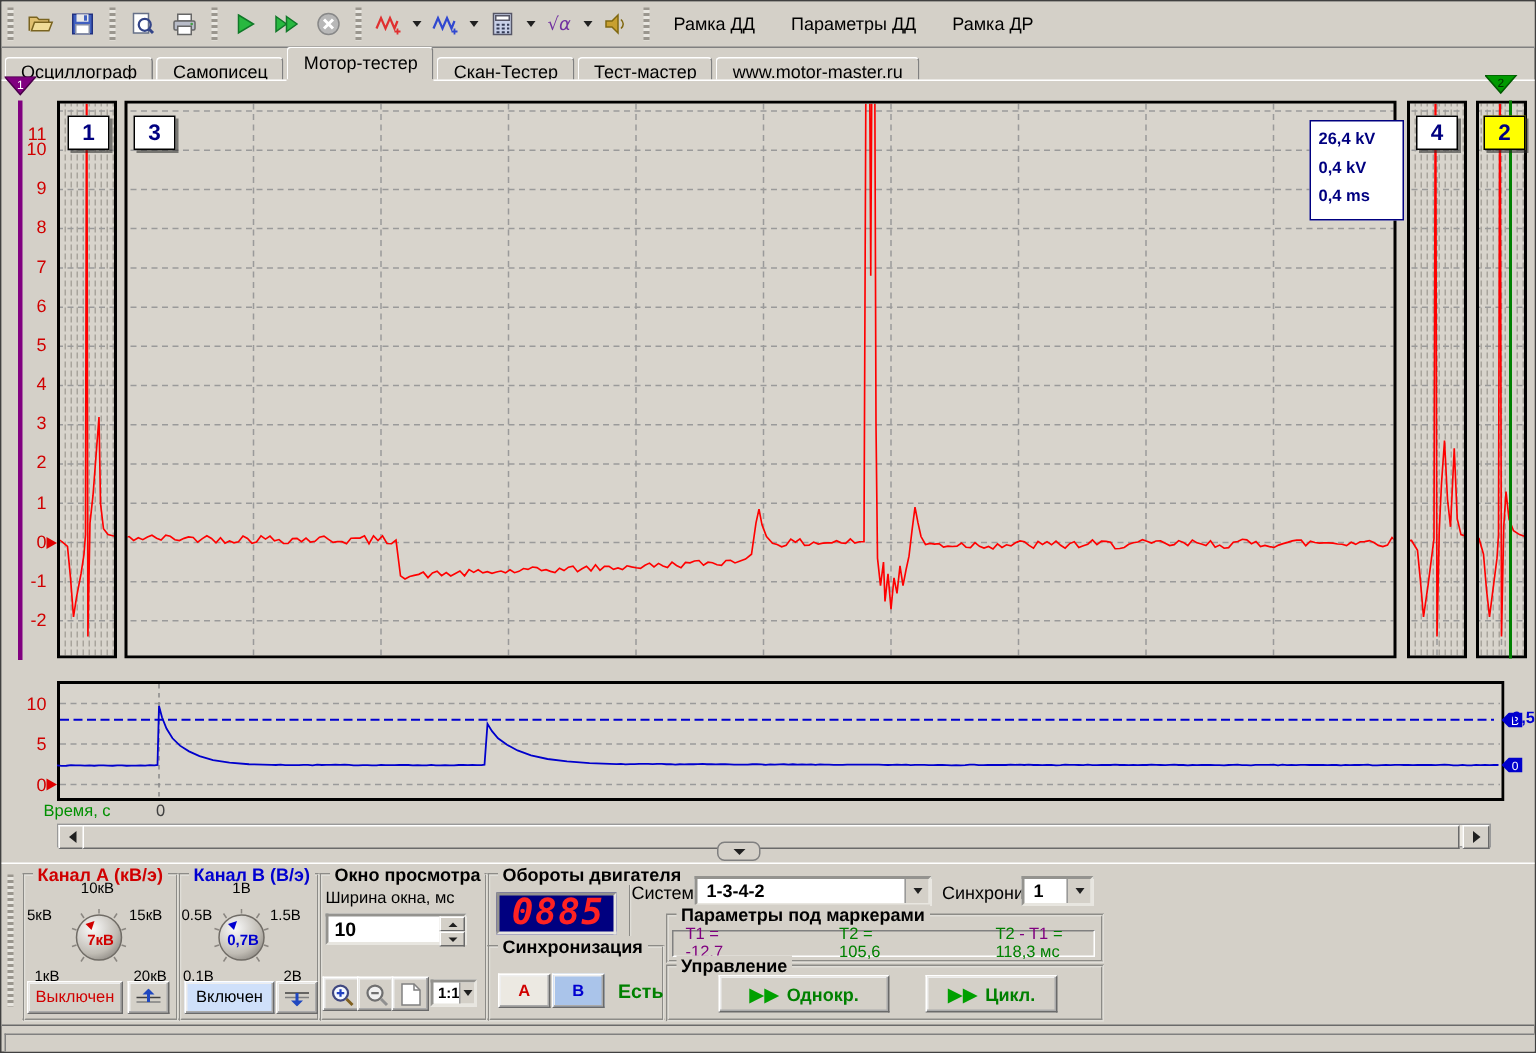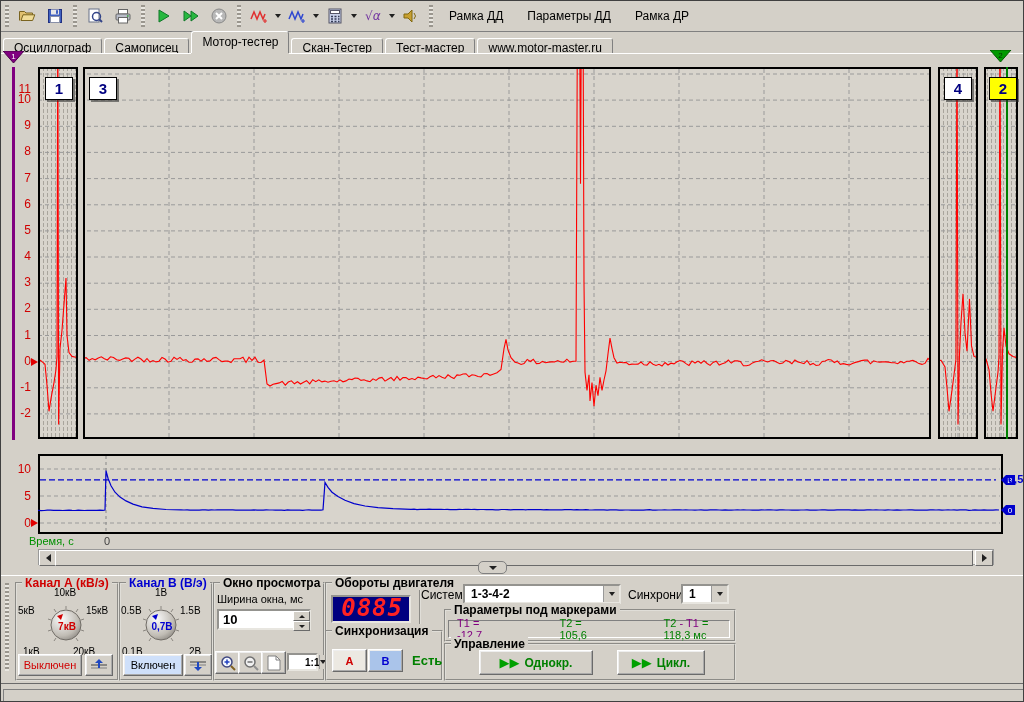--- a/index.html
+++ b/index.html
@@ -238,20 +238,25 @@
           <rect x="46" y="1" width="846" height="370" fill="none" stroke="#000" stroke-width="2"></rect>
           <rect x="901" y="1" width="38" height="370" fill="none" stroke="#000" stroke-width="2"></rect>
           <rect x="947" y="1" width="32" height="370" fill="none" stroke="#000" stroke-width="2"></rect>
 </svg></div>
 
     <div class="pnum" style="left:44px;top:23px">1</div>
     <div class="pnum" style="left:88px;top:23px">3</div>
     <div class="pnum" style="left:943px;top:23px">4</div>
     <div class="pnum yellow" style="left:988px;top:23px">2</div>
 
+    <div id="infobox" style="top:26px">
+      <div>26,4 kV</div>
+      <div>0,4 kV</div>
+      <div>0,4 ms</div>
+    </div>
 
     <div id="ov-yaxis">
         <div class="ytick2" style="left: 2px; top: 408px;">10</div>
         <div class="ytick2" style="left: 2px; top: 435px;">5</div>
         <div class="ytick2" style="left: 2px; top: 462px;">0</div>
         <div class="abs tri-r" style="left: 30px; top: 465px;"></div>
       </div>
     <div id="ovchart" class="abs" style="left:37px;top:400px;width:965px;height:80px"><svg width="965" height="80">
   <rect x="1" y="1" width="963" height="78" fill="#d8d4cc" stroke="#000" stroke-width="2"></rect>
   <path d="M2,15.0L962,15.0M2,42.0L962,42.0M2,69.0L962,69.0" stroke="#9a9a9a" stroke-width="1" stroke-dasharray="4 3" fill="none"></path>
@@ -290,21 +295,21 @@
   <div id="controls"></div>
   <div id="cgrip"></div>
 
   <div class="group" style="left:14px;top:581px;width:100px;height:95px">
     <span class="gtitle red">Канал А (кВ/э)</span>
   </div>
   <div class="abs scalelbl" style="left:40px;top:586px;width:48px;text-align:center">10кВ</div>
   <div class="abs scalelbl" style="left:17px;top:604px">5кВ</div>
   <div class="abs scalelbl" style="left:85px;top:604px">15кВ</div>
   <div class="abs scalelbl" style="left:22px;top:645px">1кВ</div>
-  <div class="abs scalelbl" style="left:72px;top:645px">20кВ</div>
+  <div class="abs scalelbl" style="left:88px;top:645px">20кВ</div>
   <svg class="abs" style="left:43px;top:602px" width="44" height="44">
     <defs>
         <radialGradient id="knA" cx="35%" cy="30%" r="80%">
       <stop offset="0%" stop-color="#fafafa"></stop>
           <stop offset="70%" stop-color="#c0bcb4"></stop>
           <stop offset="100%" stop-color="#8a8680"></stop>
     </radialGradient>
       </defs>
     <g stroke="#8a8680" stroke-width="1">
       <line x1="22" y1="3" x2="22" y2="6"></line>
@@ -400,21 +405,21 @@
       <line x1="4.5" y1="7" x2="9.5" y2="7" stroke="#707070" stroke-width="1.5"></line>
     </svg>
   </div>
   <div class="btn3d" style="left:260px;top:650px;width:23px;height:21px">
     <svg width="14" height="16">
       <path d="M1 1 L9 1 L13 5 L13 15 L1 15 Z" fill="#ffffff" stroke="#808080"></path>
       <path d="M9 1 L9 5 L13 5" fill="none" stroke="#808080"></path>
     </svg>
   </div>
   <div class="combo" style="left:286px;top:652px;width:31px;height:18px">
-    <span class="val" style="font-size:10px;padding-left:16px">1:1</span>
+    <span class="val" style="font-size:10px;padding-left:3px">1:1</span>
     <span class="cbtn" style="width:9px">
         <i></i>
       </span>
   </div>
 
   <div class="group" style="left:324px;top:581px;width:92px;height:46px">
     <span class="gtitle">Обороты двигателя</span>
   </div>
   <div class="lcd" style="left:330px;top:594px;width:80px;height:28px">0885</div>
 

